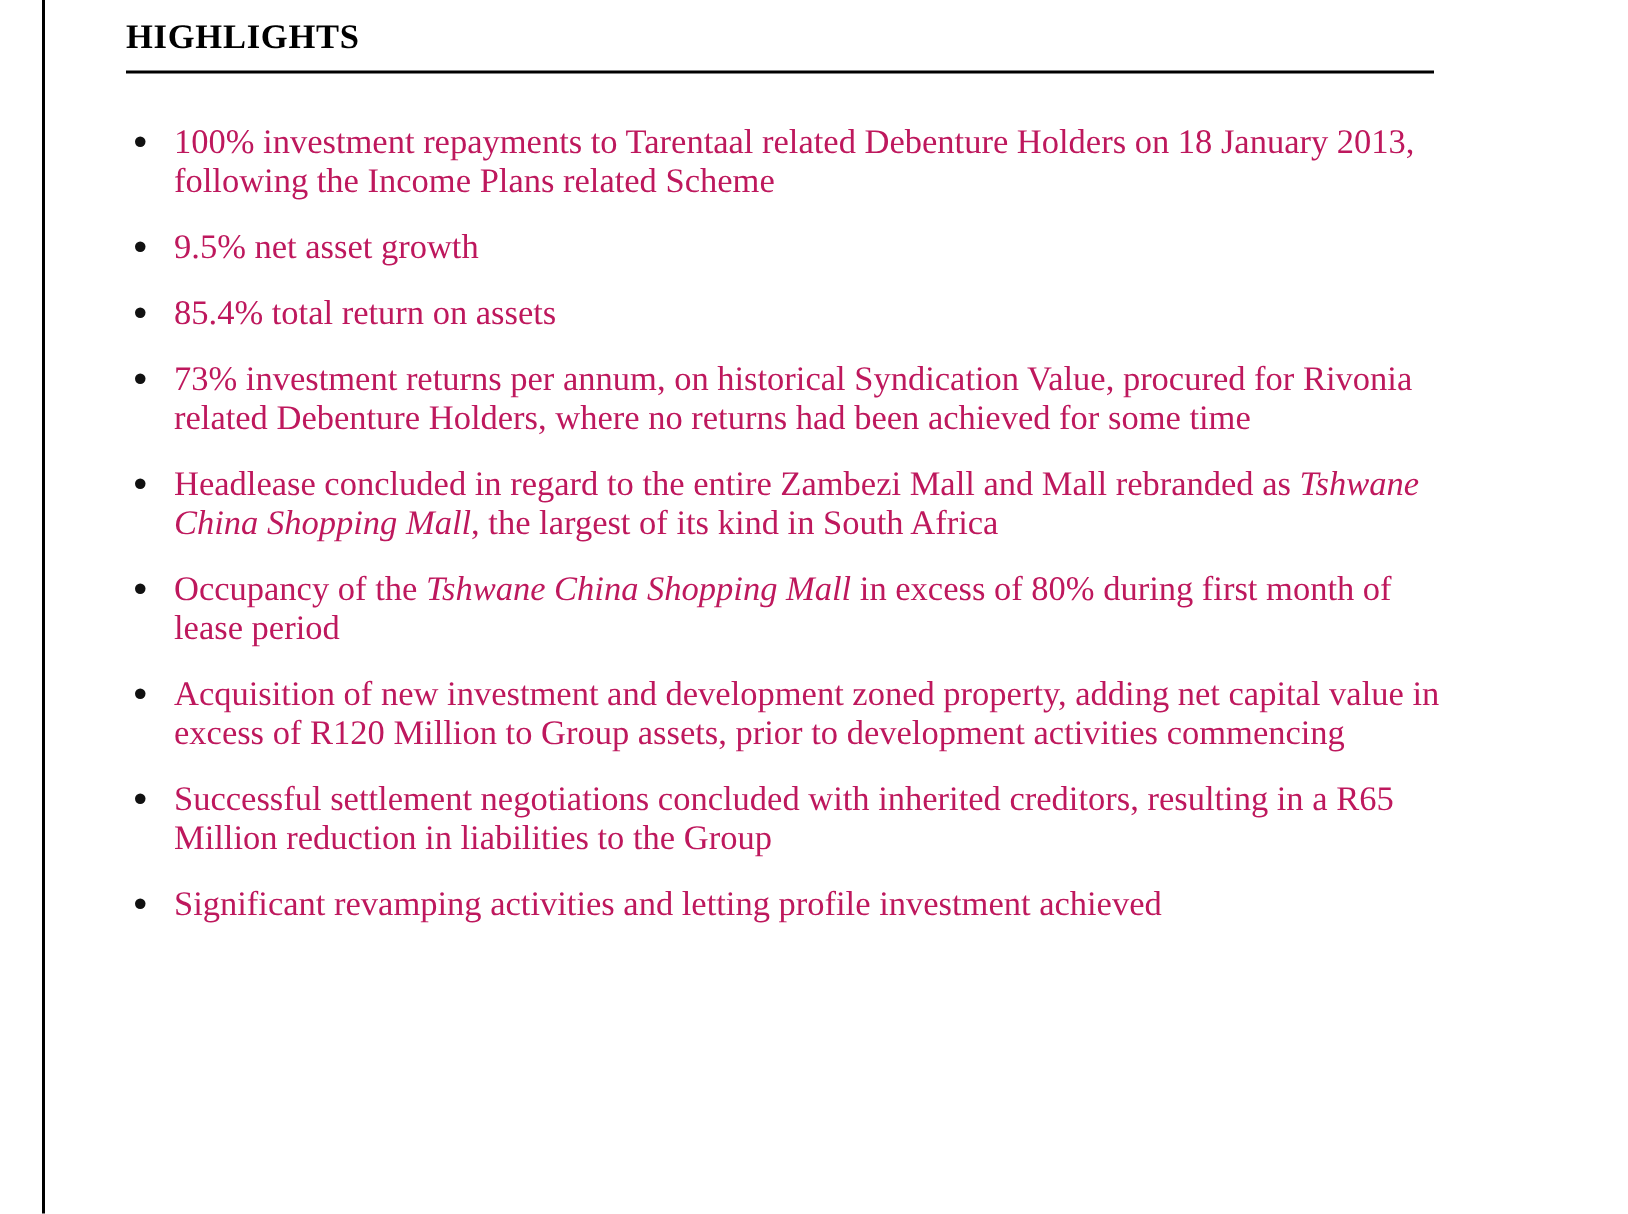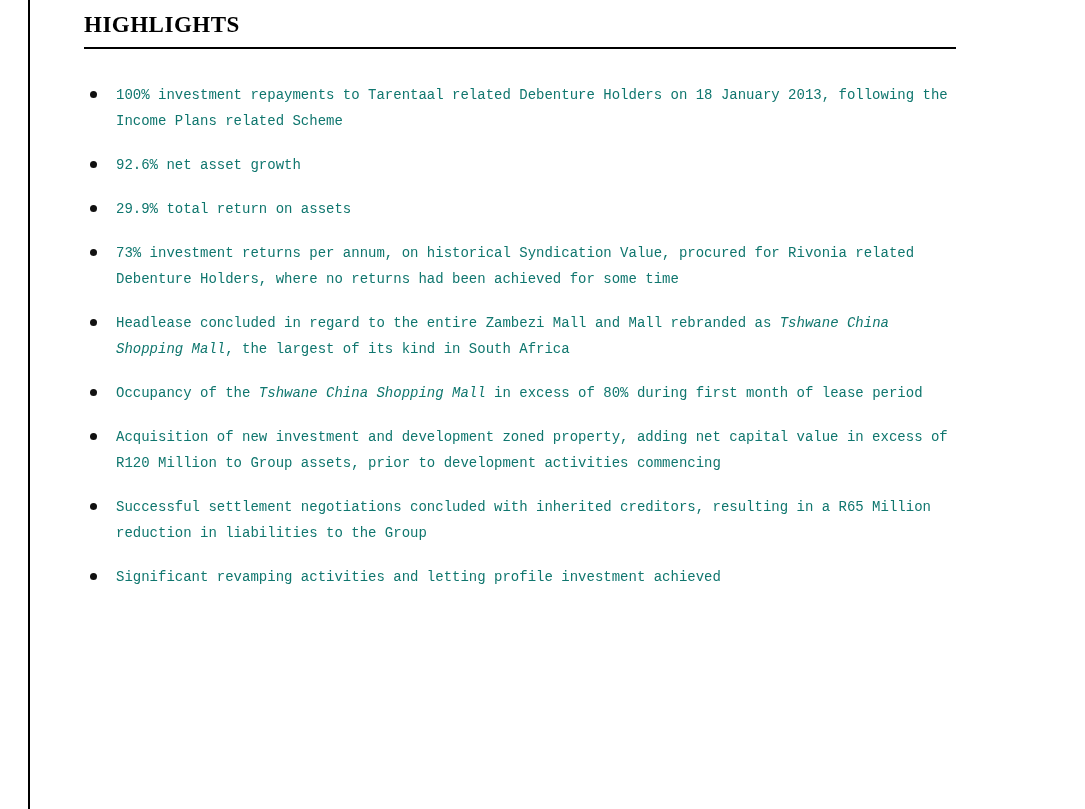--- a/index.html
+++ b/index.html
@@ -54,24 +54,23 @@
     top: 82px;
     width: 880px;
     list-style: none;
     margin: 0;
     padding: 0;
   }
   .bullet-item {
     position: relative;
     padding-left: 32px;
     margin-bottom: 18px;
-    font-size: 14px;
+    font-size: 23px;
     line-height: 26px;
-    color: #0f766e;
-    font-family: Liberation Mono, monospace;
+    color: #be185d;
   }
   .bullet-item .dot {
     position: absolute;
     left: 6px;
     top: 9px;
     width: 7px;
     height: 7px;
     background: #111111;
     border-radius: 50%;
   }
@@ -98,25 +97,25 @@
     <div class="header-rule"></div>
   </div>
 
   <ul class="bullets" id="bullet-list">
       <li class="bullet-item">
         <span class="dot"></span>
         <span class="bullet-text">100% investment repayments to Tarentaal related Debenture Holders on 18 January 2013, following the Income Plans related Scheme</span>
       </li>
       <li class="bullet-item">
         <span class="dot"></span>
-        <span class="bullet-text">92.6% net asset growth</span>
+        <span class="bullet-text">9.5% net asset growth</span>
       </li>
       <li class="bullet-item">
         <span class="dot"></span>
-        <span class="bullet-text">29.9% total return on assets</span>
+        <span class="bullet-text">85.4% total return on assets</span>
       </li>
       <li class="bullet-item">
         <span class="dot"></span>
         <span class="bullet-text">73% investment returns per annum, on historical Syndication Value, procured for Rivonia related Debenture Holders, where no returns had been achieved for some time</span>
       </li>
       <li class="bullet-item">
         <span class="dot"></span>
         <span class="bullet-text">Headlease concluded in regard to the entire Zambezi Mall and Mall rebranded as <em>Tshwane China Shopping Mall</em>, the largest of its kind in South Africa</span>
       </li>
       <li class="bullet-item">

